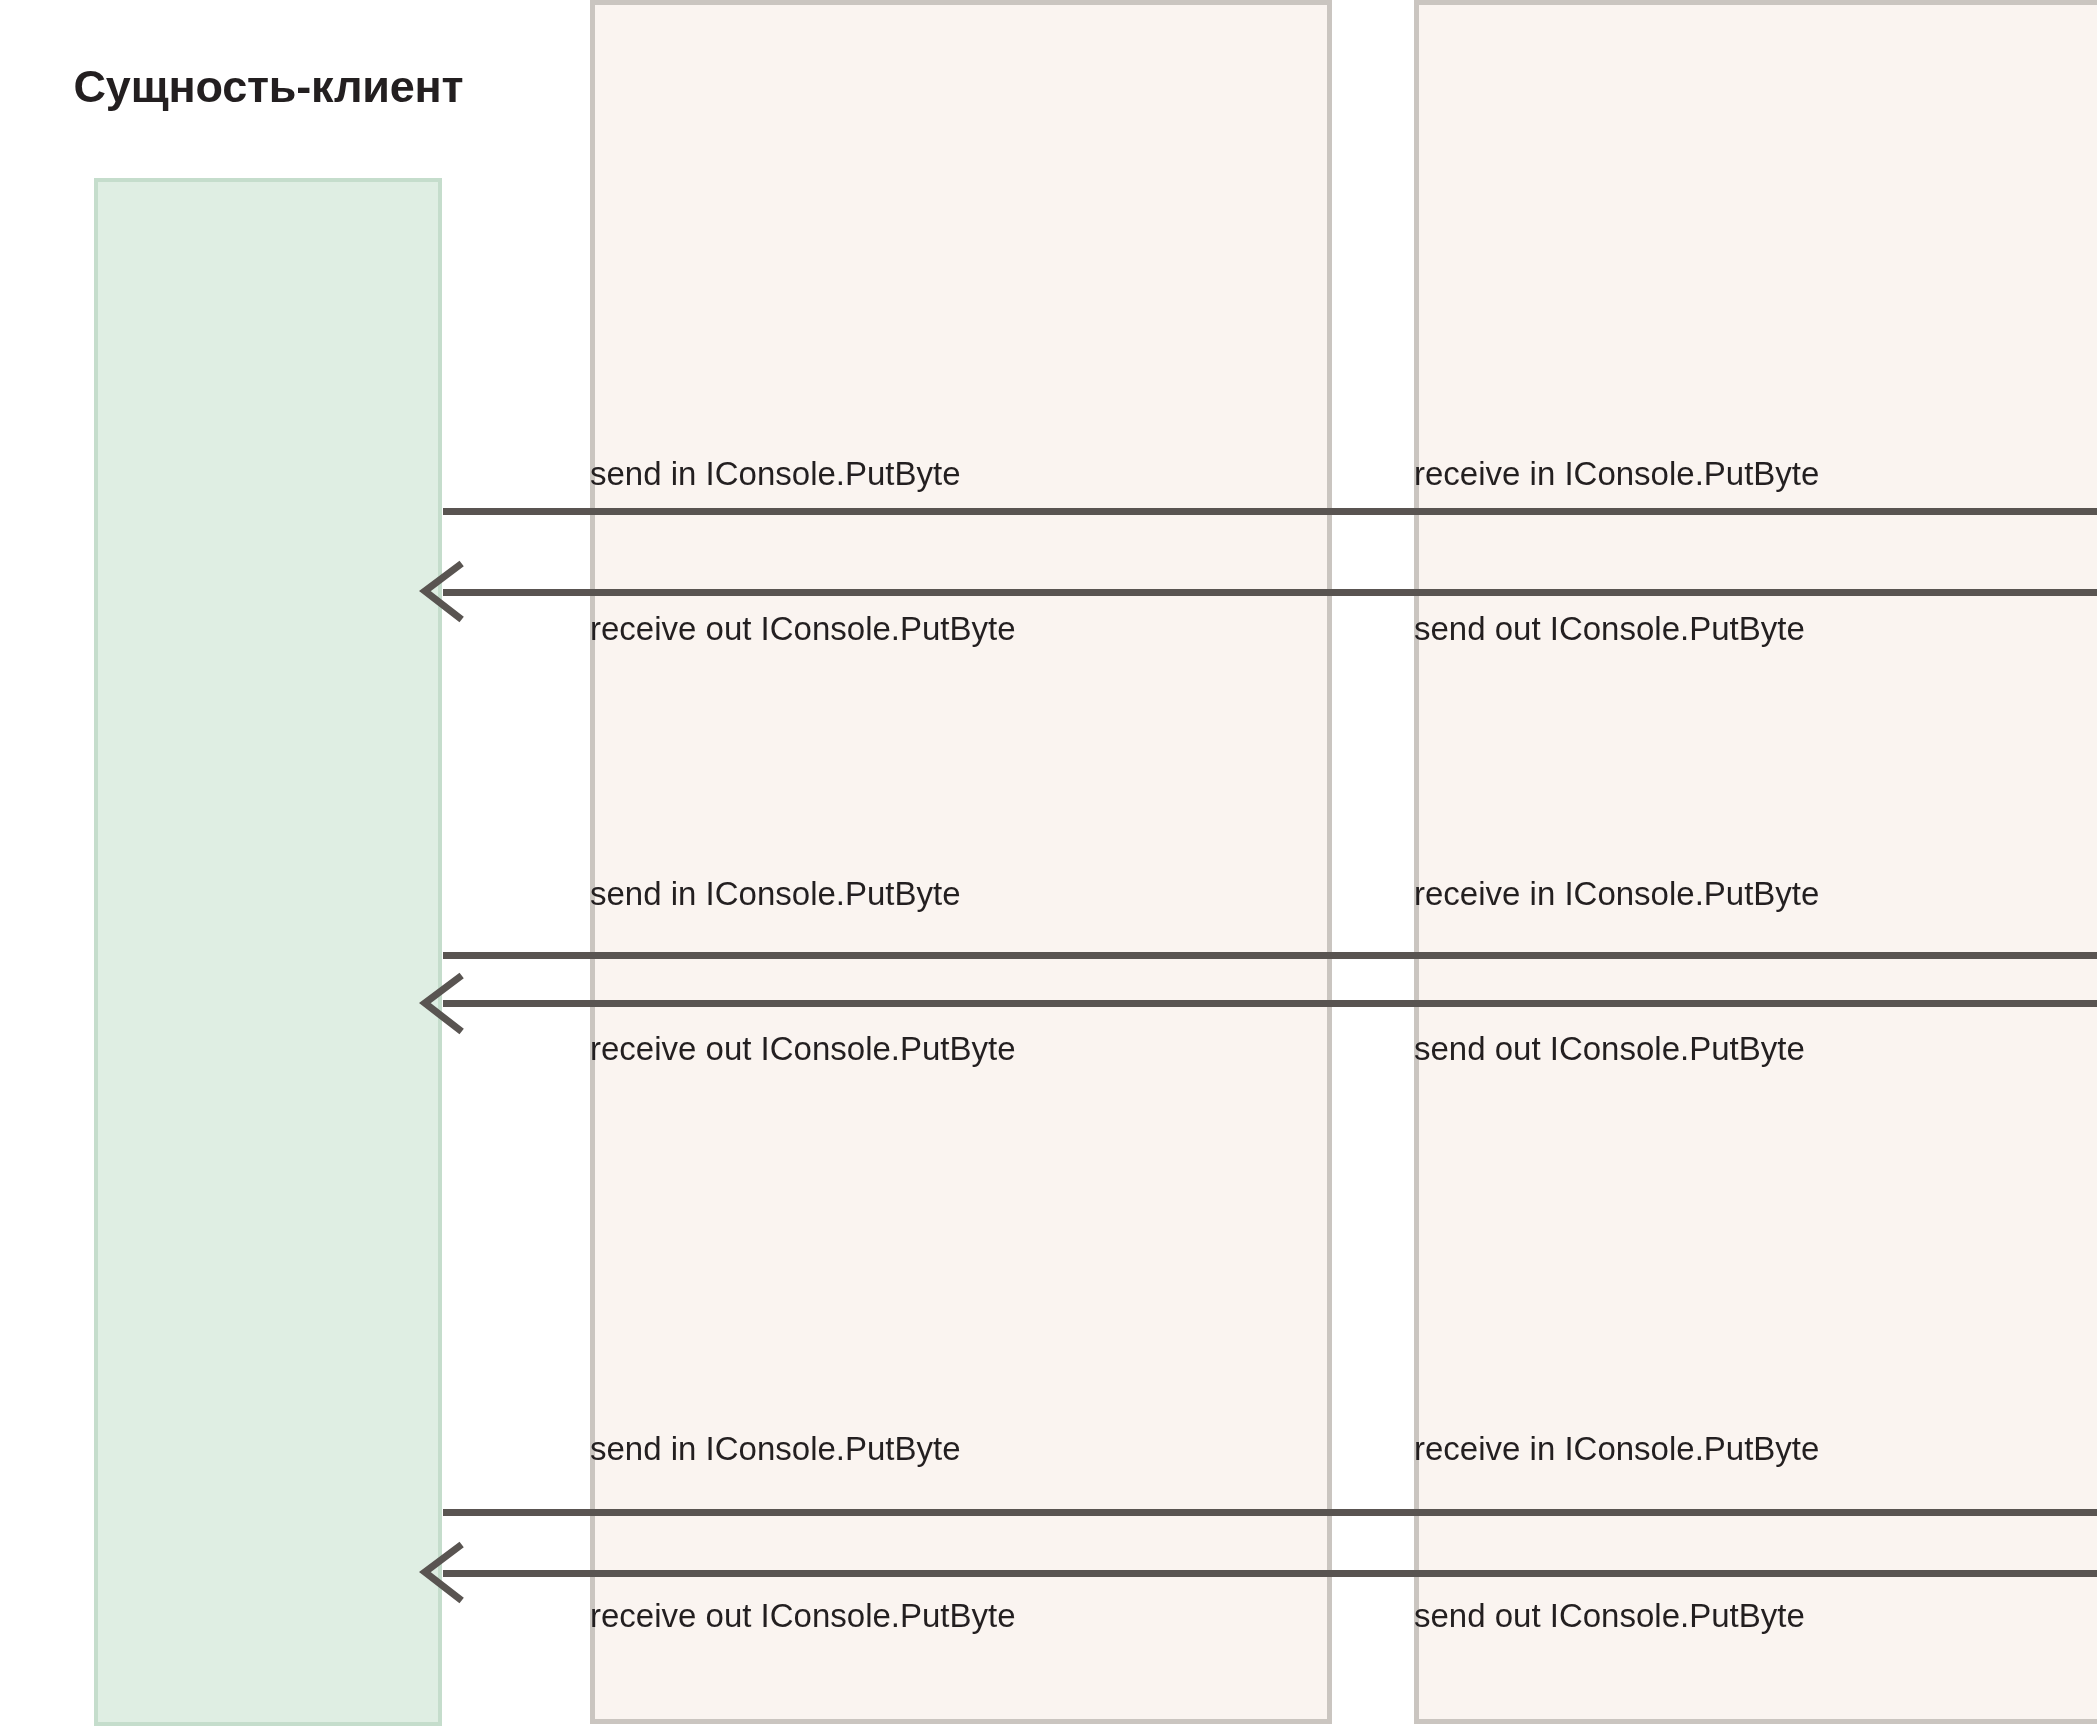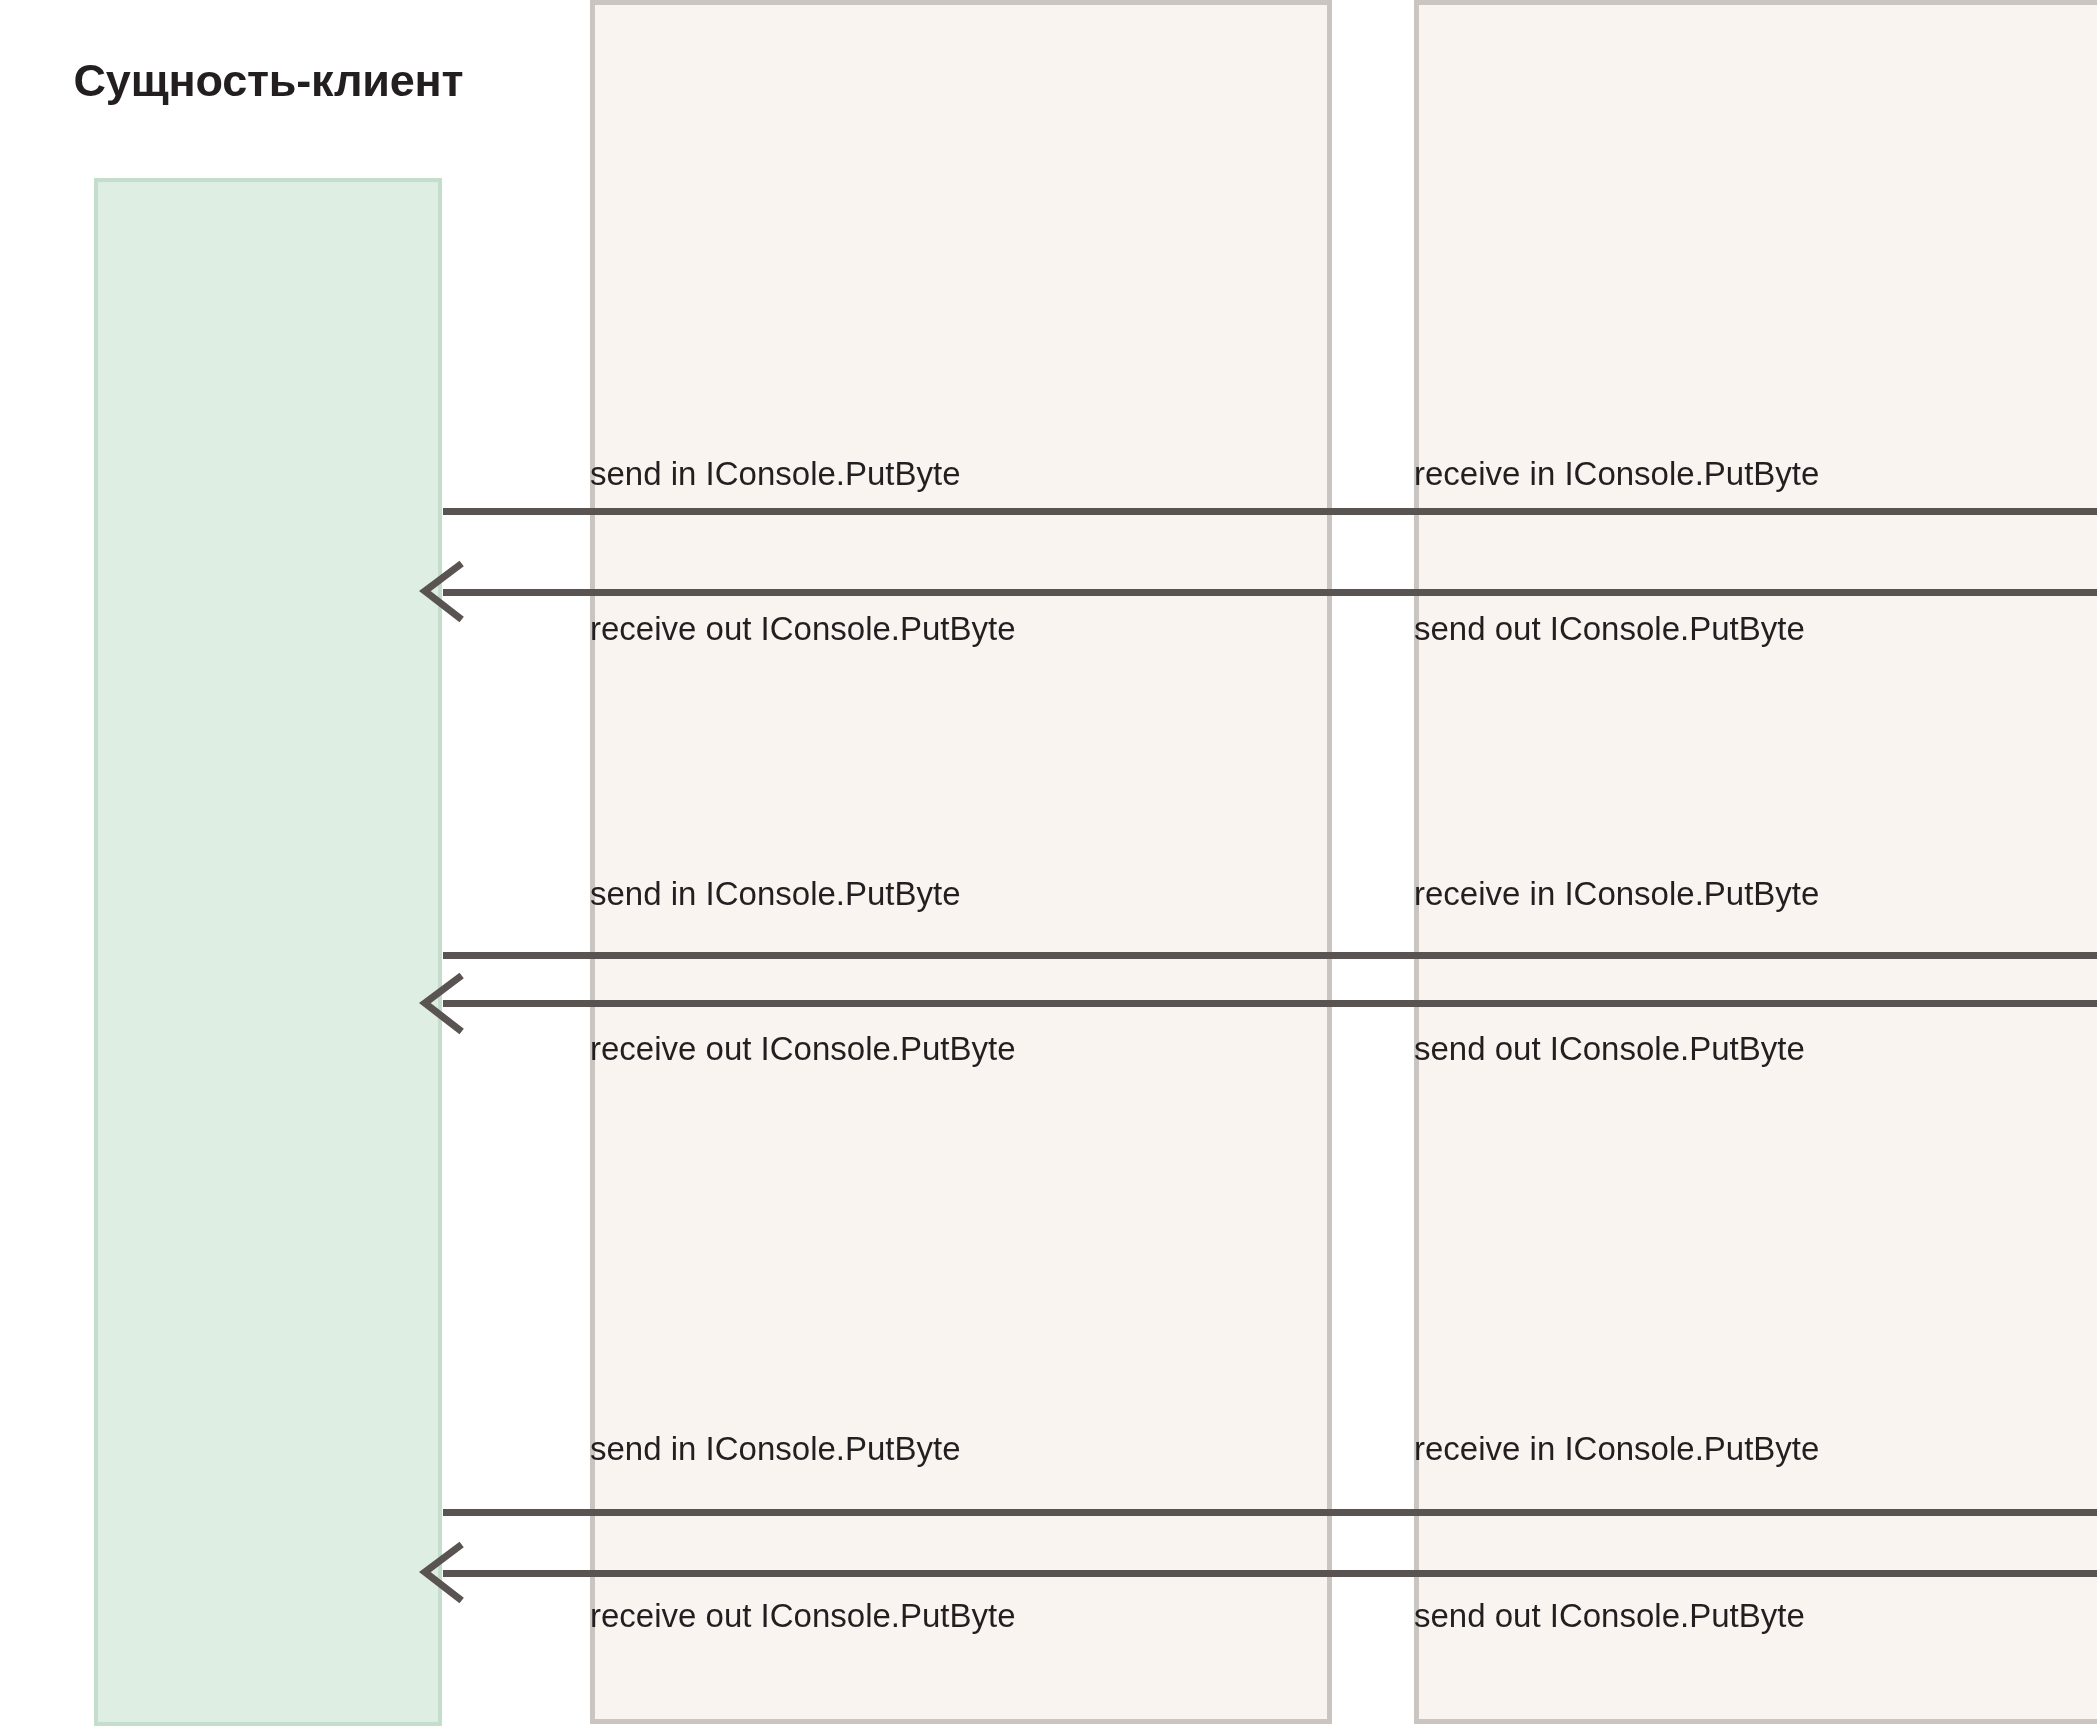--- a/index.html
+++ b/index.html
@@ -22,21 +22,21 @@
 
   
   .col-title {
     position: absolute;
     text-align: center;
     font-weight: bold;
     color: #231f20;
     line-height: 1.30;
     letter-spacing: -0.2px;
   }
-  #title-client  { left: 0px;    top: 52px; width: 537px; font-size: 45px; }
+  #title-client  { left: 0px;    top: 58px; width: 537px; font-size: 45px; }
   #title-spec-client { left: 590px; top: 63px; width: 742px; font-size: 42px; }
   #title-spec-server { left: 1414px; top: 63px; width: 742px; font-size: 42px; }
 
   
   .spec-col {
     position: absolute;
     top: 0px;
     height: 1724px;
     background: #faf4f0;
     border: 5.9px solid #cac5c0;

